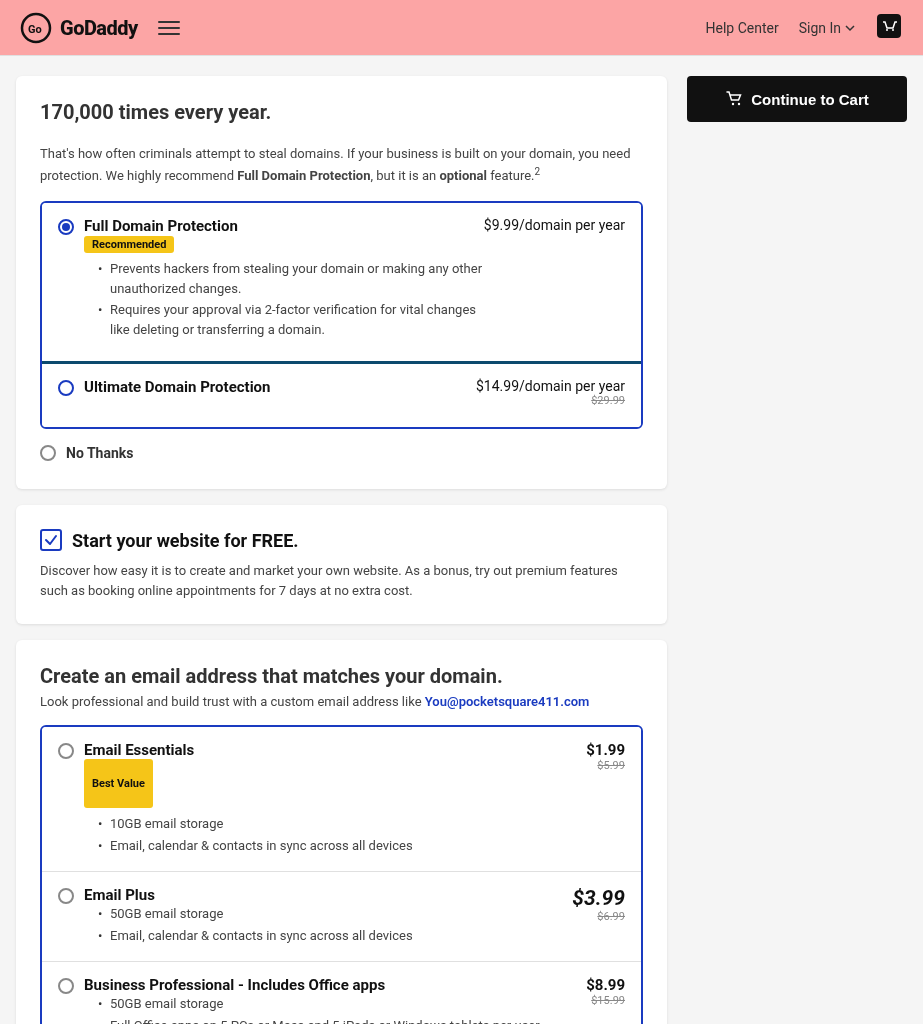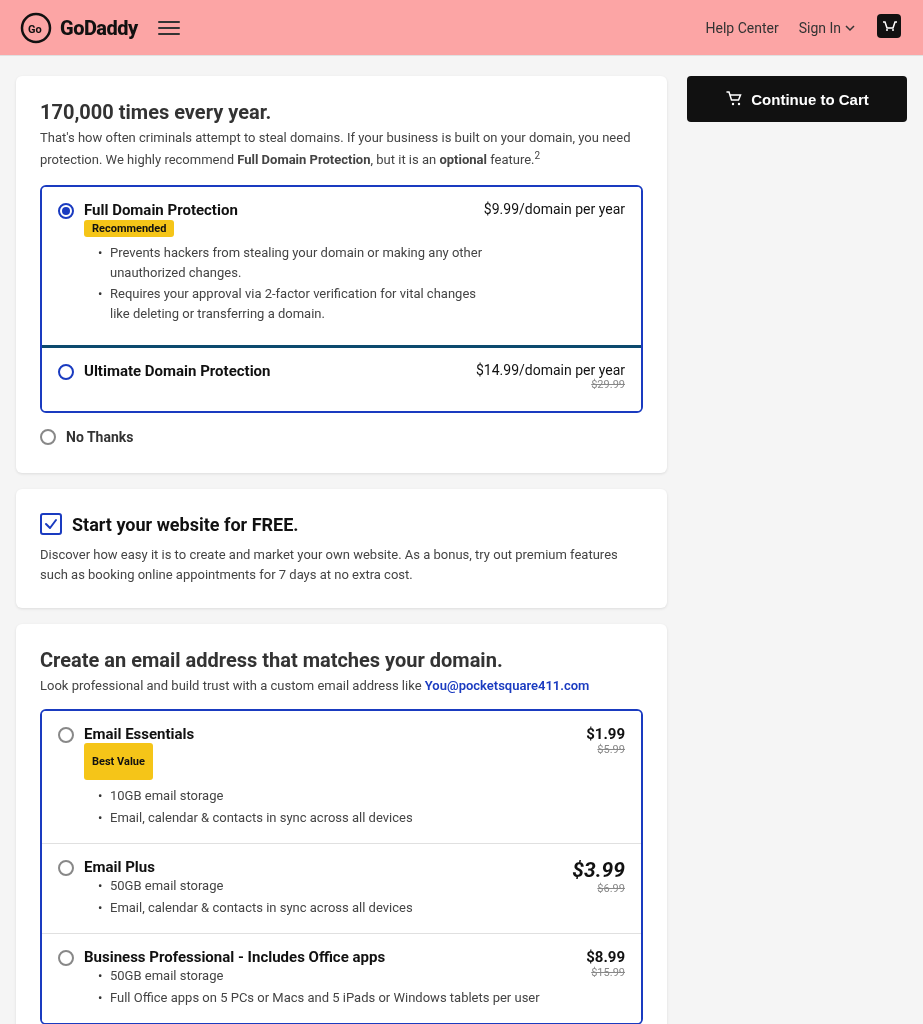--- a/index.html
+++ b/index.html
@@ -107,21 +107,21 @@
       background: #fff;
       border-radius: 6px;
       padding: 24px;
       box-shadow: 0 1px 3px rgba(0,0,0,0.1);
     }
 
     
     .section-title {
       font-size: 20px;
       font-weight: 700;
-      margin-bottom: 4px;
+      margin-bottom: 20px;
     }
     .section-desc {
       font-size: 13px;
       color: #444;
       line-height: 1.5;
       margin-bottom: 16px;
     }
     .section-desc strong {
       font-weight: 700;
     }
@@ -208,21 +208,21 @@
       padding: 2px 8px;
       border-radius: 3px;
       margin-bottom: 6px;
     }
     .badge-best-value {
       display: inline-block;
       background: #f5c518;
       color: #111;
       font-size: 11px;
       font-weight: 700;
-      padding: 12px 8px;
+      padding: 18px 8px;
       border-radius: 3px;
       margin-bottom: 6px;
     }
     .option-bullets {
       list-style: none;
       padding-left: 26px;
     }
     .option-bullets li {
       font-size: 13px;
       color: #444;

